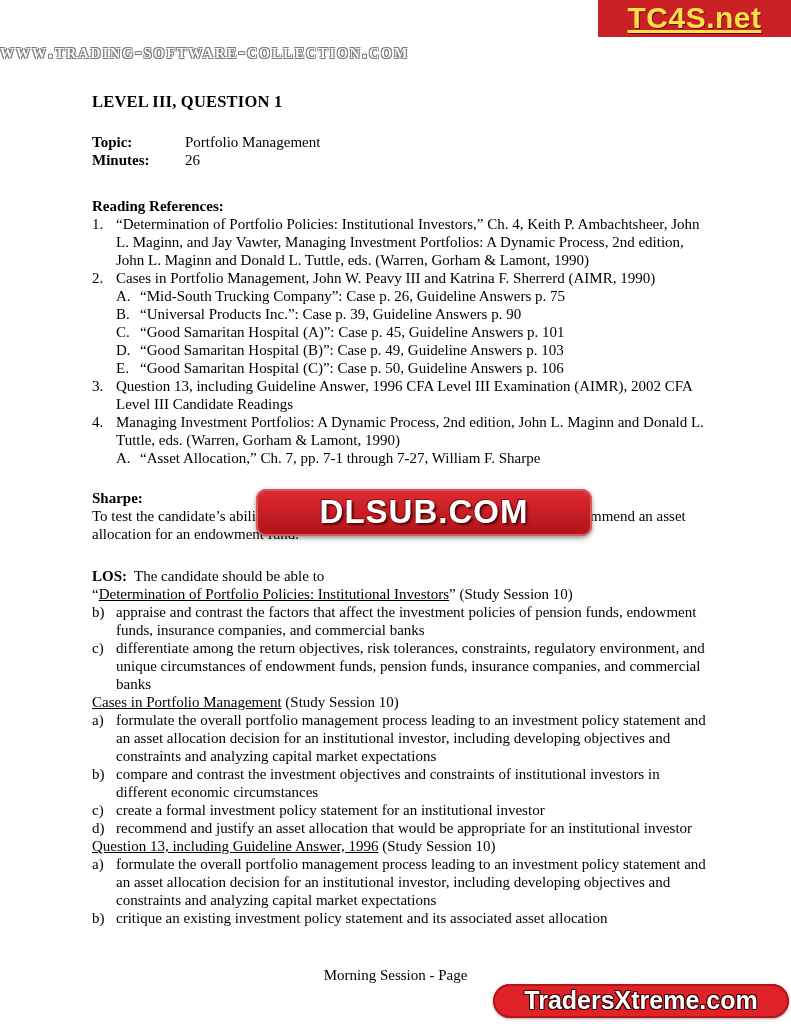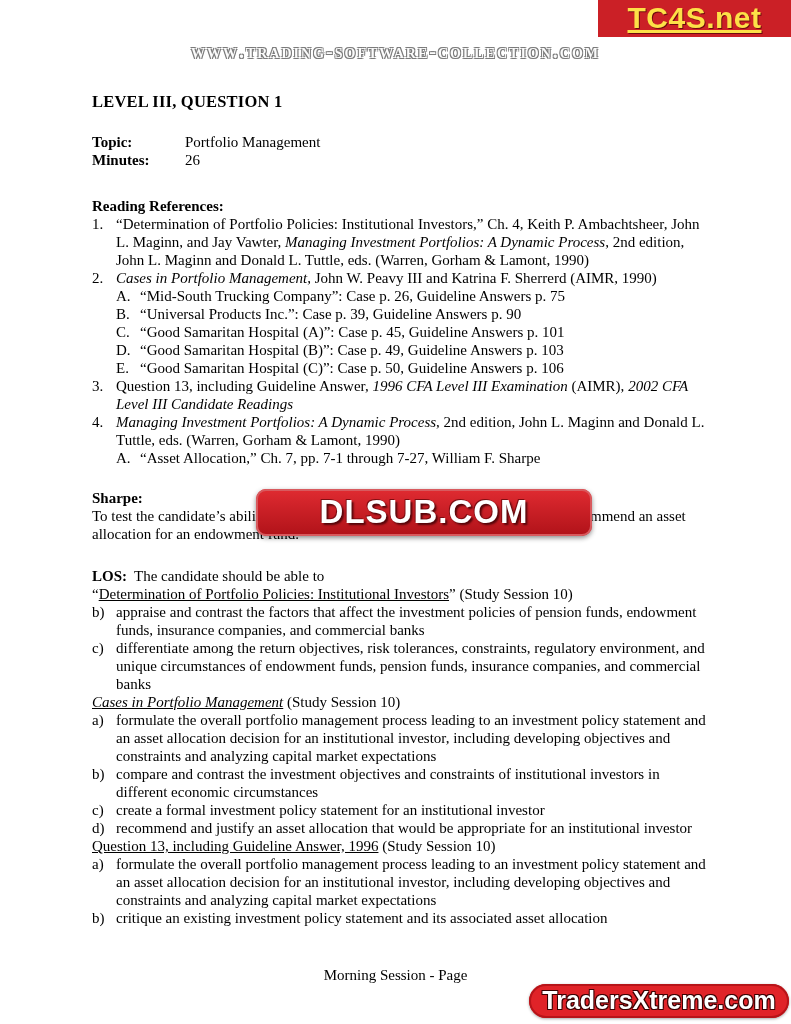--- a/index.html
+++ b/index.html
@@ -2,55 +2,55 @@
 <html><head>
 <meta charset="utf-8">
 <style>
   html,body{margin:0;padding:0;background:#ffffff;}
   .page{
     position:relative;width:791px;height:1024px;background:#fff;overflow:hidden;
     font-family:"Liberation Serif", serif;font-size:15px;line-height:18px;color:#000;
   }
   .content{position:absolute;left:92px;top:93px;width:615px;}
   .b{font-weight:bold;}
-  .it{font-style:italic;}
+  .it{}
   .un{text-decoration:underline;}
   .title{font-size:16.5px;font-weight:bold;margin:0 0 22px 0;letter-spacing:.2px;}
   .meta-row{display:flex;align-items:center;}
   .meta-label{font-weight:bold;width:93px;}
   .sec-heading{margin-top:28px;}
   .li{position:relative;padding-left:24px;}
   .li .num{position:absolute;left:0;}
   .sub{margin-left:24px;}
   .purpose-heading{margin-top:22px;}
   .los-block{margin-top:24px;}
   .los-intro{padding-left:7px;}
   .footer{position:absolute;left:0;right:0;top:966px;text-align:center;}
   
   .wm-tc4s{
     position:absolute;top:0;right:0;width:193px;height:37px;background:#cb2026;
     color:#fde047;font-family:"Liberation Sans",sans-serif;font-weight:bold;font-size:30px;
     text-align:center;line-height:36px;text-shadow:1px 1px 0 #6d0a0e;letter-spacing:.5px;text-decoration:underline;
   }
   .wm-tsc{
-    position:absolute;top:42px;left:0;right:0;text-align:center;
+    position:absolute;top:42px;left:0;right:0;text-align:left;
     font-family:"Liberation Serif",serif;font-variant:small-caps;font-weight:bold;
     font-size:20px;letter-spacing:2px;color:#fbfbfb;
     text-shadow:-1px -1px 0 #7b7b7b,1px -1px 0 #7b7b7b,-1px 1px 0 #7b7b7b,1px 1px 0 #7b7b7b;
   }
   .wm-dlsub{
     position:absolute;left:256px;top:489px;width:336px;height:47px;
     background:linear-gradient(180deg,#e02b31 0%,#b01219 100%);
     border-radius:10px;box-shadow:0 2px 5px rgba(0,0,0,.45), inset 0 0 0 2px #d85a5e;
     color:#fff;font-family:"Liberation Sans",sans-serif;font-weight:bold;font-size:33px;
     text-align:center;line-height:46px;letter-spacing:1px;
     text-shadow:2px 2px 2px #55060a, -1px -1px 0 #7e0d12;z-index:5;
   }
   .wm-tx{
-    position:absolute;right:2px;top:984px;width:260px;height:34px;background:#e02328;
+    position:absolute;right:2px;top:984px;width:296px;height:34px;background:#e02328;
     border-radius:17px;box-shadow:inset 0 0 0 2px #b71419, 0 1px 3px rgba(0,0,0,.35);
     color:#fff;font-family:"Liberation Sans",sans-serif;font-weight:bold;font-size:25px;
     text-align:center;line-height:33px;
     text-shadow:-1px -1px 0 #3a0203,1px -1px 0 #3a0203,-1px 1px 0 #3a0203,1px 1px 0 #3a0203;
     z-index:5;
   }
 </style>
 </head>
 <body>
 

